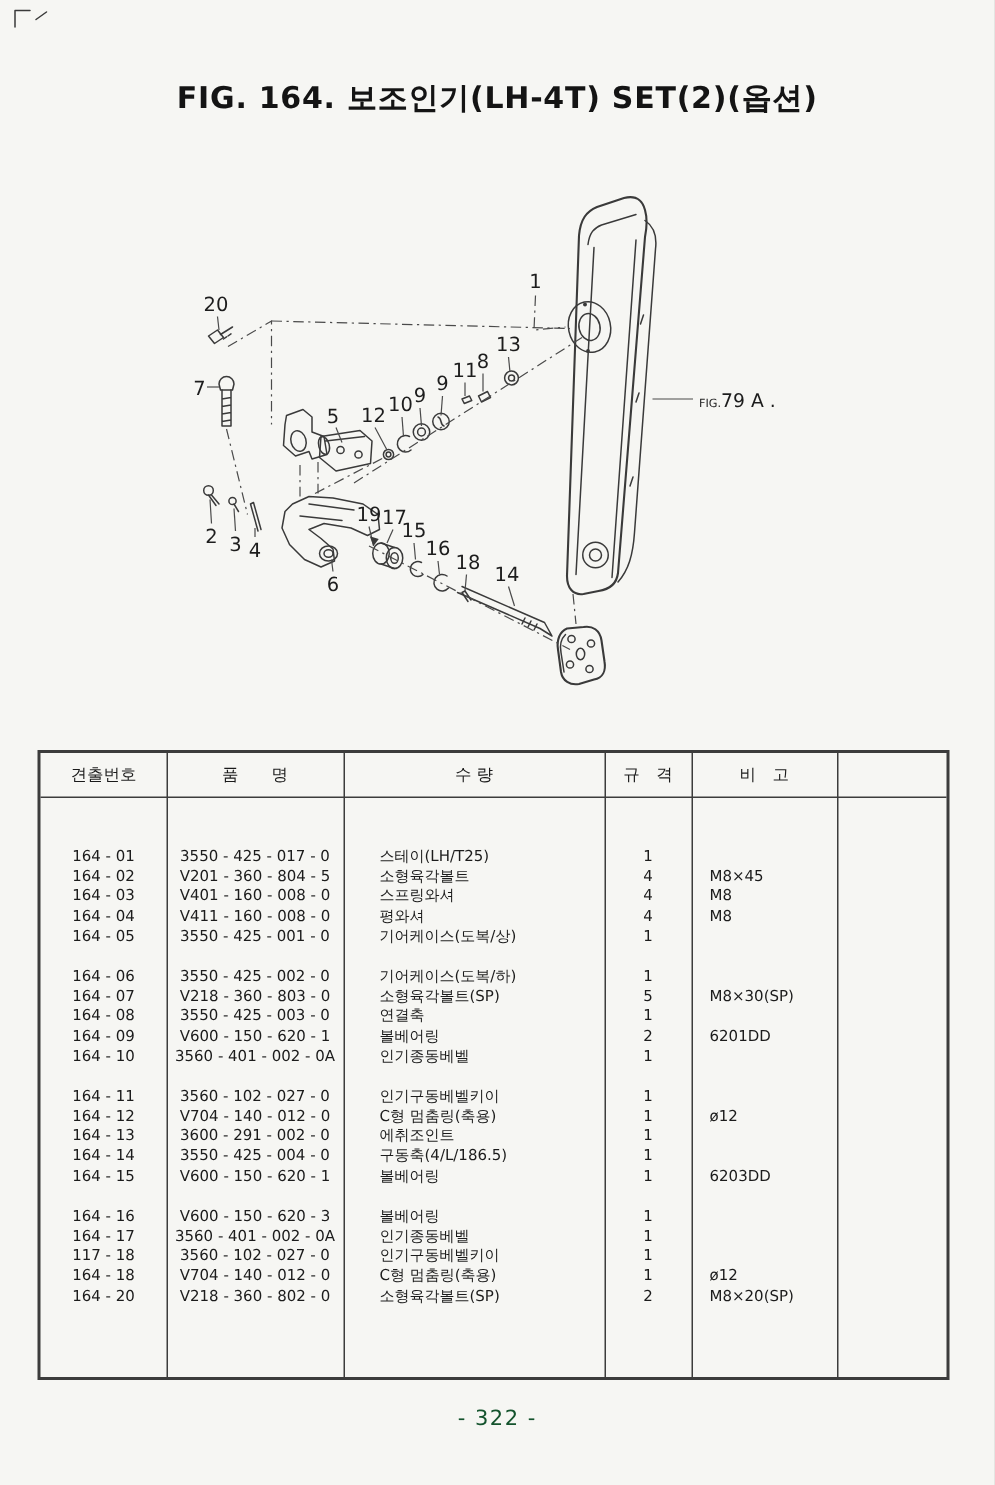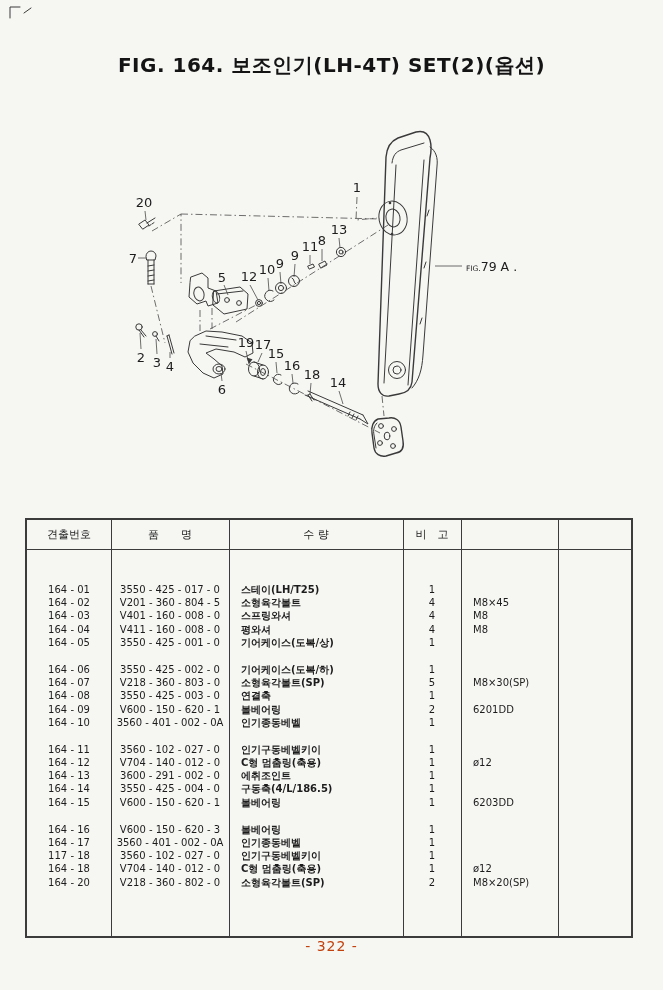--- a/index.html
+++ b/index.html
@@ -11,34 +11,34 @@
   .s2{stroke:#3a3a3a;stroke-width:1.4;fill:none;stroke-linecap:round;stroke-linejoin:round;}
   .dd{stroke:#4a4a4a;stroke-width:.8;fill:none;stroke-dasharray:7 3 1.5 3;}
   .ld{stroke:#4a4a4a;stroke-width:.8;fill:none;}
   .cl{font-size:13px;fill:#1d1d1d;text-anchor:middle;font-family:"DejaVu Sans",sans-serif;}
   .ah{fill:#3a3a3a;stroke:none;}
   .fr{fill:#1d1d1d;font-family:"DejaVu Sans",sans-serif;}
   
   .title{position:absolute;top:52px;left:0;width:100%;text-align:center;margin:0;
          font-size:20px;font-weight:600;letter-spacing:.5px;color:#141414;}
   .pageno{position:absolute;top:938px;left:0;width:100%;text-align:center;
-          font-size:14px;letter-spacing:1px;color:#c2410c;}
+          font-size:14px;letter-spacing:1px;color:#14532d;}
   
-  .tbl{position:absolute;left:25px;top:518px;width:608px;height:420px;box-sizing:border-box;
+  .tbl{position:absolute;left:25px;top:500px;width:608px;height:420px;box-sizing:border-box;
        border:2px solid #3c3c3c;font-size:10px;color:#1c1c1c;background:transparent;}
   .hrow{display:grid;grid-template-columns:84px 118px 174px 58px 97px 1fr;height:29px;
         border-bottom:1.5px solid #3c3c3c;}
   .hd{display:flex;align-items:center;justify-content:center;font-size:11px;white-space:pre;color:#1a1a1a;}
   .v{position:absolute;top:0;bottom:0;width:1.3px;background:#3c3c3c;}
   #tbody{padding-top:5px;margin-top:28px;}
   .grp{margin-bottom:14px;}
   .trow{display:grid;grid-template-columns:84px 118px 174px 58px 97px 1fr;height:13.2px;line-height:13.2px;}
   .c{overflow:hidden;white-space:nowrap;}
   .t-c{text-align:center;}
-  .t-l{padding-left:12px;font-weight:bold;}
+  .t-l{padding-left:24px;}
   .t-s{padding-left:12px;}
 </style>
 </head>
 <body>
 
 <div class="page">
 
   <svg class="art" viewBox="0 0 663 990">
 
     <path class="s" d="M10,18 L10,7 L20,7 M24,13 l7,-5"></path>
@@ -190,20 +190,21 @@
       </g>
   </svg>
 
   <h1 class="title">FIG. 164. 보조인기(LH-4T) SET(2)(옵션)</h1>
 
   <div class="tbl">
     <div class="hrow">
       <div class="hd">견출번호</div>
       <div class="hd">품　　명</div>
       <div class="hd">수 량</div>
+      <div class="hd">규　격</div>
       <div class="hd">비　고</div>
     </div>
     <div class="v" style="left:84px"></div>
     <div class="v" style="left:202px"></div>
     <div class="v" style="left:376px"></div>
     <div class="v" style="left:434px"></div>
     <div class="v" style="left:531px"></div>
     <div id="tbody">
         <div class="grp">
           <div class="trow">

